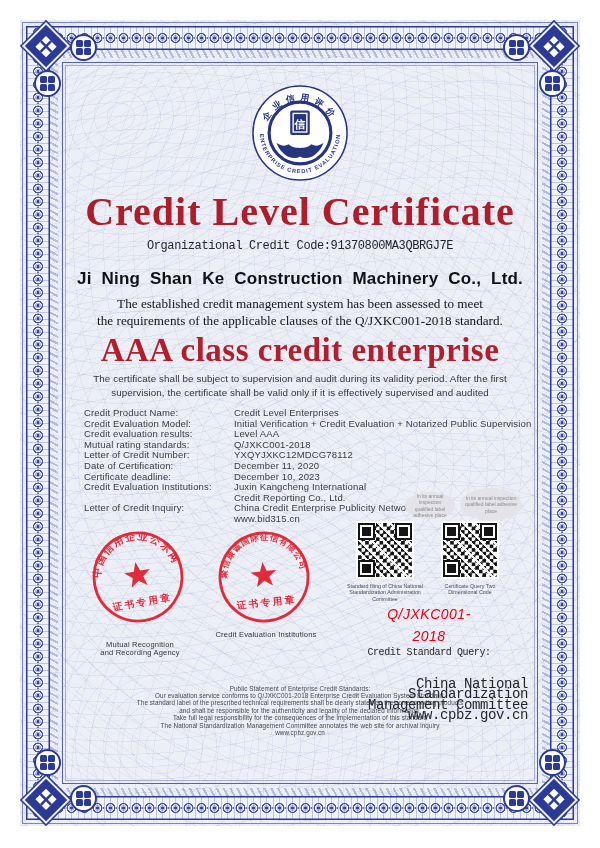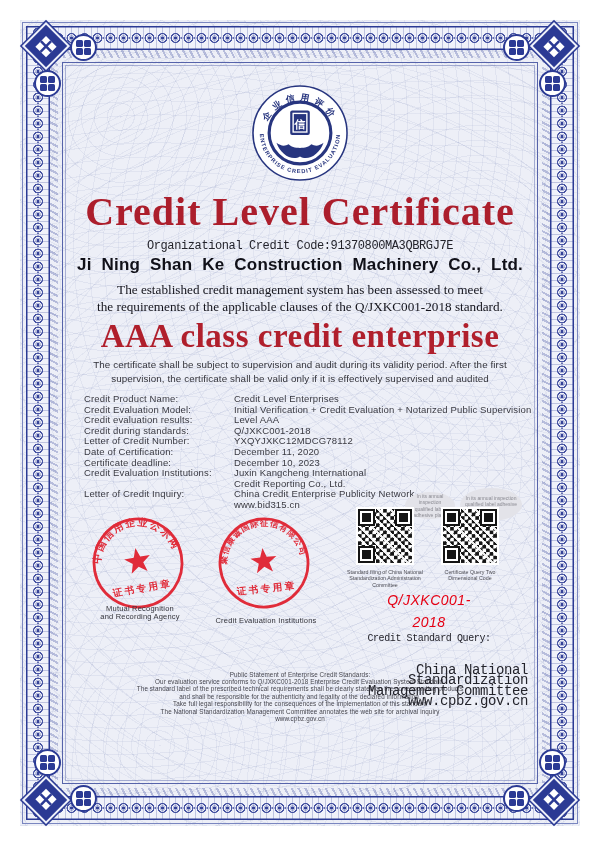--- a/index.html
+++ b/index.html
@@ -60,42 +60,42 @@
 
   
   .content{position:absolute;inset:44px;text-align:center;color:#1b1b22;z-index:2;}
   .pre{white-space:pre-line;}
 
   .badge{width:98px;height:98px;margin:20px auto 0;display:block;}
 
   .title{margin:8px 16px 0;font-family:"Liberation Serif",serif;font-weight:700;font-size:40px;line-height:44px;
     color:#ac1e2c;letter-spacing:1px;}
   .org-code{margin-top:5px;font-family:"Liberation Mono",monospace;font-size:12px;line-height:15px;color:#23232b;letter-spacing:-0.4px;}
-  .company{margin-top:0;font-size:17px;line-height:21px;font-weight:700;color:#101018;word-spacing:5px;letter-spacing:.2px;}
+  .company{margin-top:14px;font-size:17px;line-height:21px;font-weight:700;color:#101018;word-spacing:5px;letter-spacing:.2px;}
   .address{margin-top:6px;font-family:"Liberation Mono",monospace;font-size:12.5px;line-height:19px;color:#23232b;letter-spacing:-0.6px;}
   .assessment{margin-top:7px;font-family:"Liberation Serif",serif;font-size:13.2px;line-height:16.5px;color:#14141c;}
   .grade{margin:4px 0 0;font-family:"Liberation Serif",serif;font-weight:700;font-size:33px;line-height:35px;color:#b01f2c;letter-spacing:.5px;}
   .supervision{margin-top:4px;font-size:9.8px;line-height:13.5px;color:#33333a;letter-spacing:.1px;}
 
   .details{margin:9px 0 0 20px;text-align:left;font-size:9.5px;line-height:10.6px;color:#3a3a42;letter-spacing:.15px;}
   .drow{display:flex;}
   .dl{flex:0 0 150px;}
   .dv{flex:1;white-space:pre-line;}
 
   .oval{position:absolute;background:#e3e3e9;border-radius:50%;color:#8a8a92;
     font-size:5px;line-height:6.5px;display:flex;align-items:center;justify-content:center;text-align:center;}
   .oval.o1{left:341px;top:428px;width:50px;height:27px;}
   .oval.o2{left:396px;top:424px;width:62px;height:33px;}
 
   .bottom-row{position:relative;height:156px;margin-top:2px;text-align:left;}
   .seal{position:absolute;width:96px;height:96px;opacity:.95;}
   .seal.s1{left:26px;top:2px;transform:rotate(-10deg);}
   .seal.s2{left:152px;top:2px;transform:rotate(-6deg);}
   .seal-cap{position:absolute;font-size:7.5px;line-height:8.8px;color:#33333a;text-align:center;letter-spacing:.2px;}
-  .seal-cap.c1{left:6px;top:92px;width:140px;}
+  .seal-cap.c1{left:6px;top:114px;width:140px;}
   .seal-cap.c2{left:146px;top:104px;width:112px;}
 
   .qr{position:absolute;width:58px;height:58px;background:#fff;}
   .qr.q1{left:292px;top:-6px;} .qr.q2{left:377px;top:-6px;}
   .qr .mods{position:absolute;inset:2px;
     background:conic-gradient(#141414 25%, transparent 0 50%, #141414 0 75%, transparent 0) 0 0/7.2px 7.2px;}
   .qr .noise{position:absolute;inset:2px;
     background:repeating-linear-gradient(45deg, rgba(255,255,255,.92) 0 2.5px, transparent 2.5px 8.5px),
                repeating-linear-gradient(-45deg, rgba(20,20,20,.55) 0 2px, transparent 2px 10px);}
   .finder{position:absolute;width:13px;height:13px;background:#fff;border:2.6px solid #141414;box-shadow:inset 0 0 0 2px #fff;}
@@ -239,21 +239,21 @@
           </div>
         <div class="drow">
             <span class="dl">Credit Evaluation Model:</span>
             <span class="dv">Initial Verification + Credit Evaluation + Notarized Public Supervision</span>
           </div>
         <div class="drow">
             <span class="dl">Credit evaluation results:</span>
             <span class="dv">Level AAA</span>
           </div>
         <div class="drow">
-            <span class="dl">Credit during standards:</span>
+            <span class="dl">Mutual rating standards:</span>
             <span class="dv">Q/JXKC001-2018</span>
           </div>
         <div class="drow">
             <span class="dl">Letter of Credit Number:</span>
             <span class="dv">YXQYJXKC12MDCG78112</span>
           </div>
         <div class="drow">
             <span class="dl">Date of Certification:</span>
             <span class="dv">December 11, 2020</span>
           </div>

